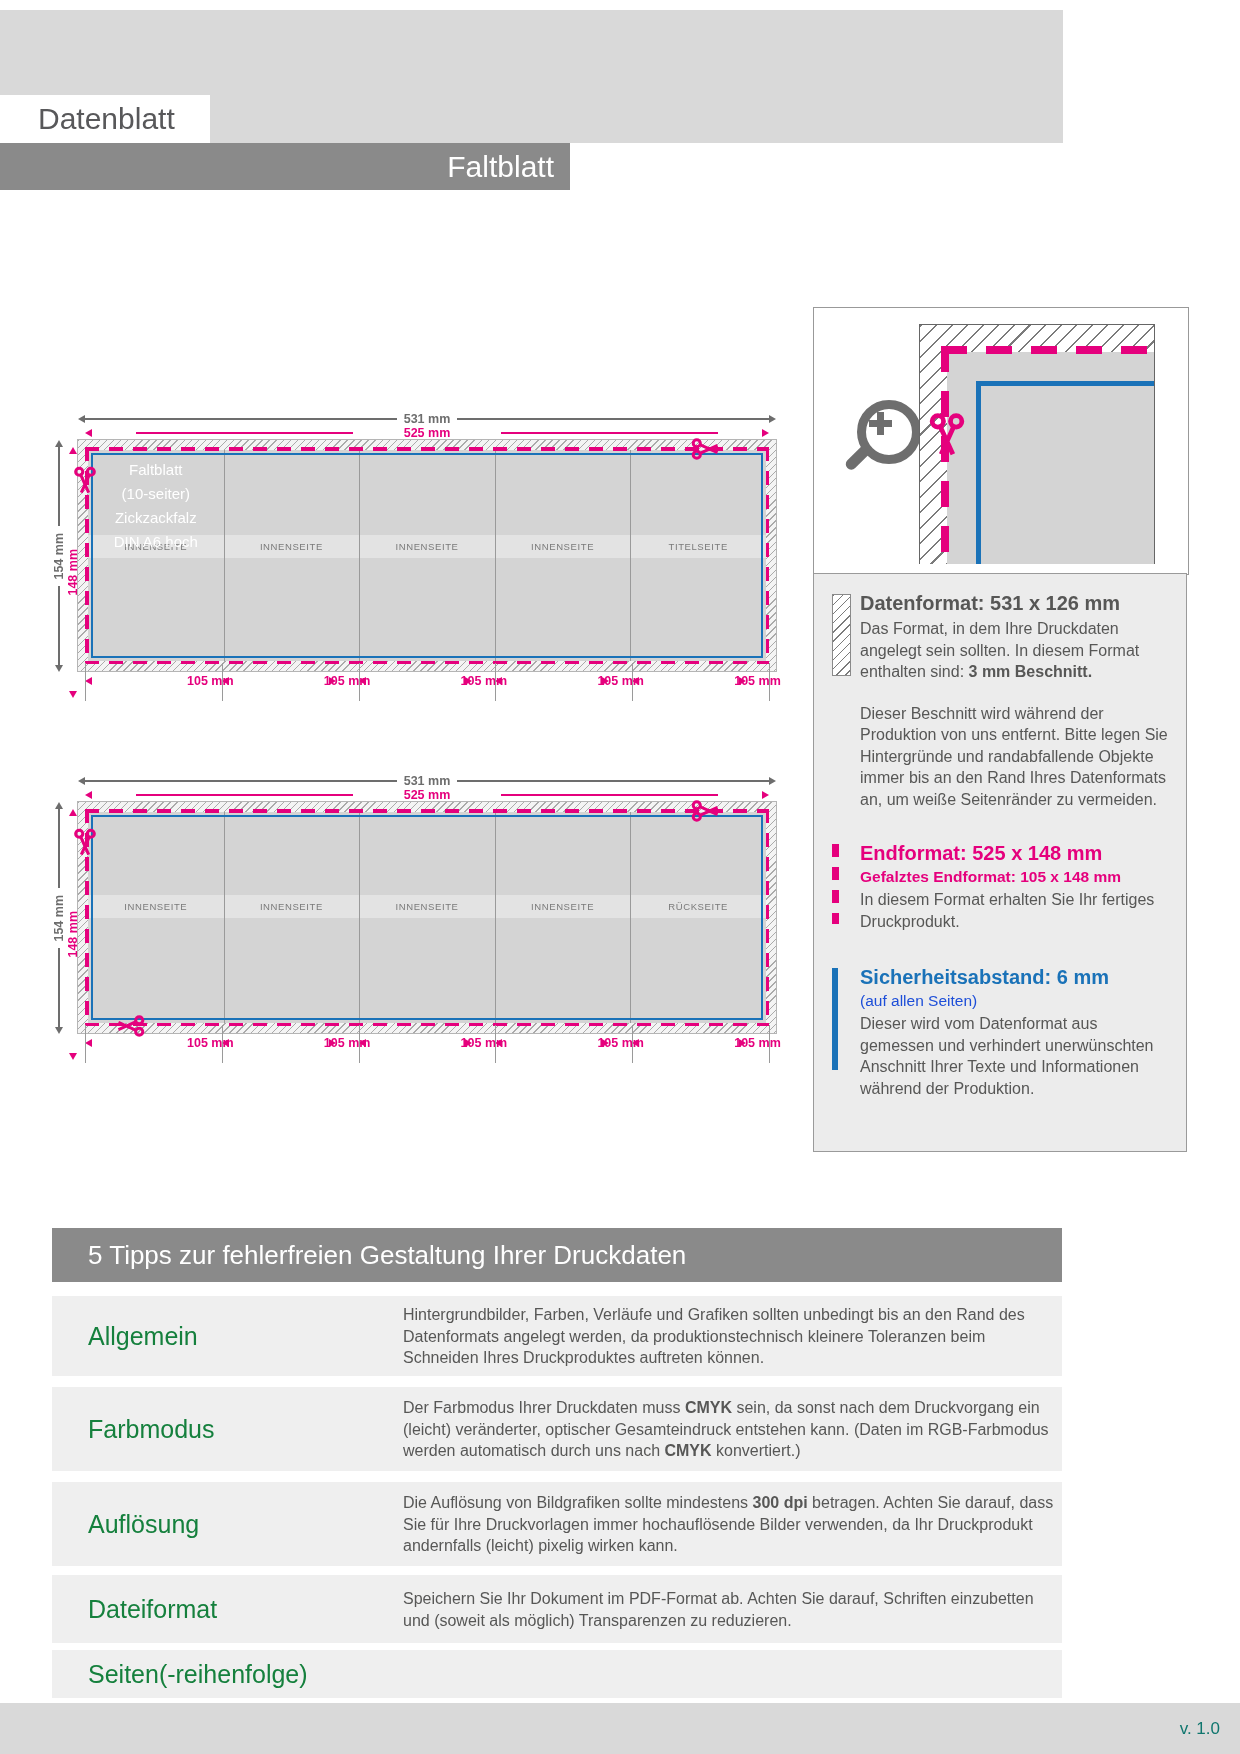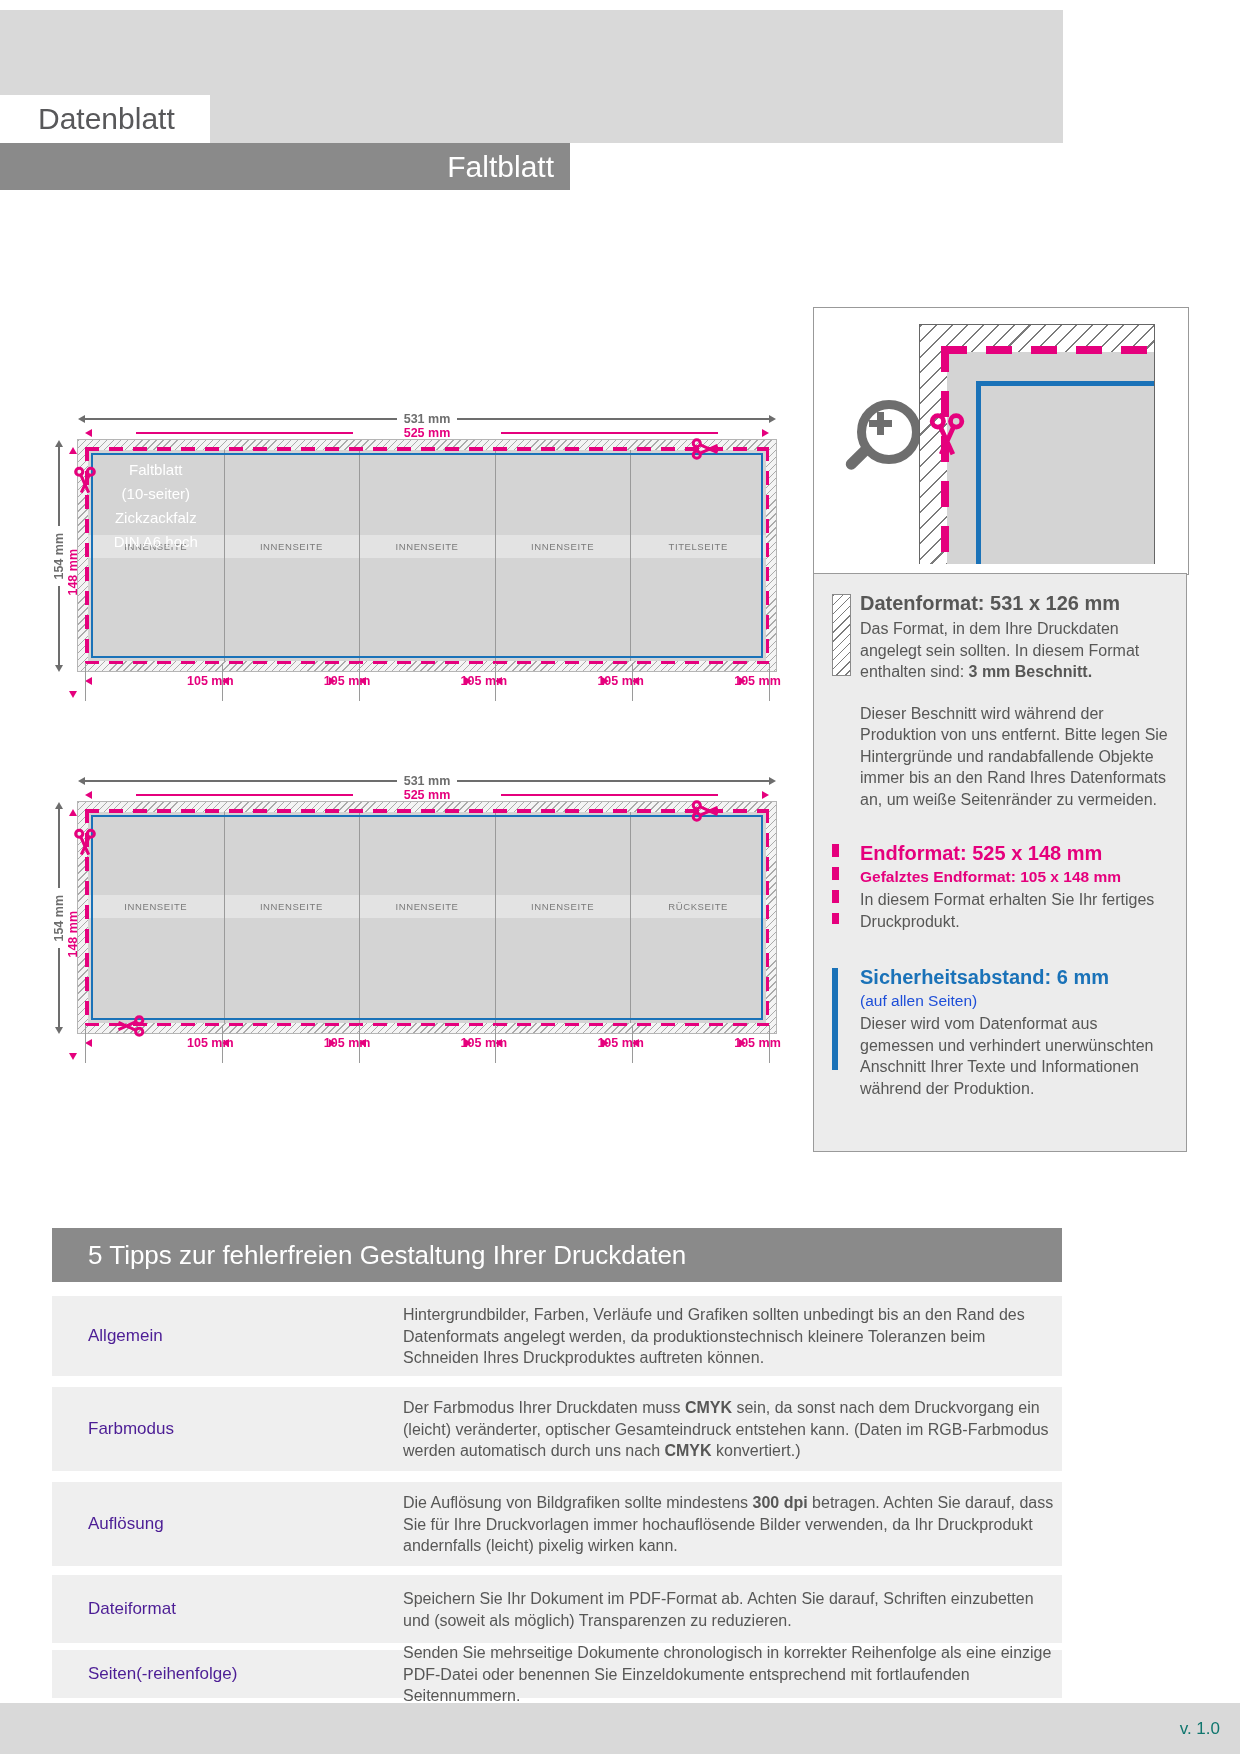--- a/index.html
+++ b/index.html
@@ -83,21 +83,21 @@
   .sbody,.sextra{font-size:16px;line-height:21.5px;color:#575756;width:314px;}
   .sbody{margin-top:2px;}
   .sextra{margin-top:20px;}
   .b{font-weight:bold;}
 
   
   .tips-bar{left:52px;top:1228px;width:1010px;height:54px;background:#8a8a8a;}
   .tips-bar span{position:absolute;left:36px;top:0;line-height:54px;font-size:26px;color:#fff;}
   .tip-row{position:absolute;left:52px;width:1010px;background:#efefef;}
   .tip-label{position:absolute;left:36px;top:50%;transform:translateY(-50%);
-             font-size:17px;color:#4c1d95;}
+             font-size:25px;color:#15803d;}
   .tip-body{position:absolute;left:351px;top:50%;transform:translateY(-50%);
             width:660px;font-size:16px;line-height:21.5px;color:#575756;}
 
   
   .footer{left:0;top:1703px;width:1240px;height:51px;background:#d9d9d9;}
   .footer span{position:absolute;right:20px;top:0;line-height:51px;font-size:17px;color:#0f766e;}
 </style>
 </head>
 <body>
 
@@ -403,20 +403,19 @@
       <div class="tip-row" style="top: 1482px; height: 84px;">
         <div class="tip-label">Auflösung</div>
         <div class="tip-body"><span>Die Auflösung von Bildgrafiken sollte mindestens </span><span class="b">300 dpi</span><span> betragen. Achten Sie darauf, dass Sie für Ihre Druckvorlagen immer hochauflösende Bilder verwenden, da Ihr Druckprodukt andernfalls (leicht) pixelig wirken kann.</span></div>
       </div>
       <div class="tip-row" style="top: 1575px; height: 68px;">
         <div class="tip-label">Dateiformat</div>
         <div class="tip-body"><span>Speichern Sie Ihr Dokument im PDF-Format ab. Achten Sie darauf, Schriften einzubetten und (soweit als möglich) Transparenzen zu reduzieren.</span></div>
       </div>
       <div class="tip-row" style="top: 1650px; height: 48px;">
         <div class="tip-label">Seiten(-reihenfolge)</div>
-        <div class="tip-body"><span>Senden Sie mehrseitige Dokumente chronologisch in korrekter Reihenfolge als eine einzige PDF-Datei oder benennen Sie Einzeldokumente entsprechend mit fortlaufenden Seitennummern.</span></div>
       </div>
     </div>
 
   <div class="abs footer">
     <span>v. 1.0</span>
   </div>
 </div>
 
 </body></html>

